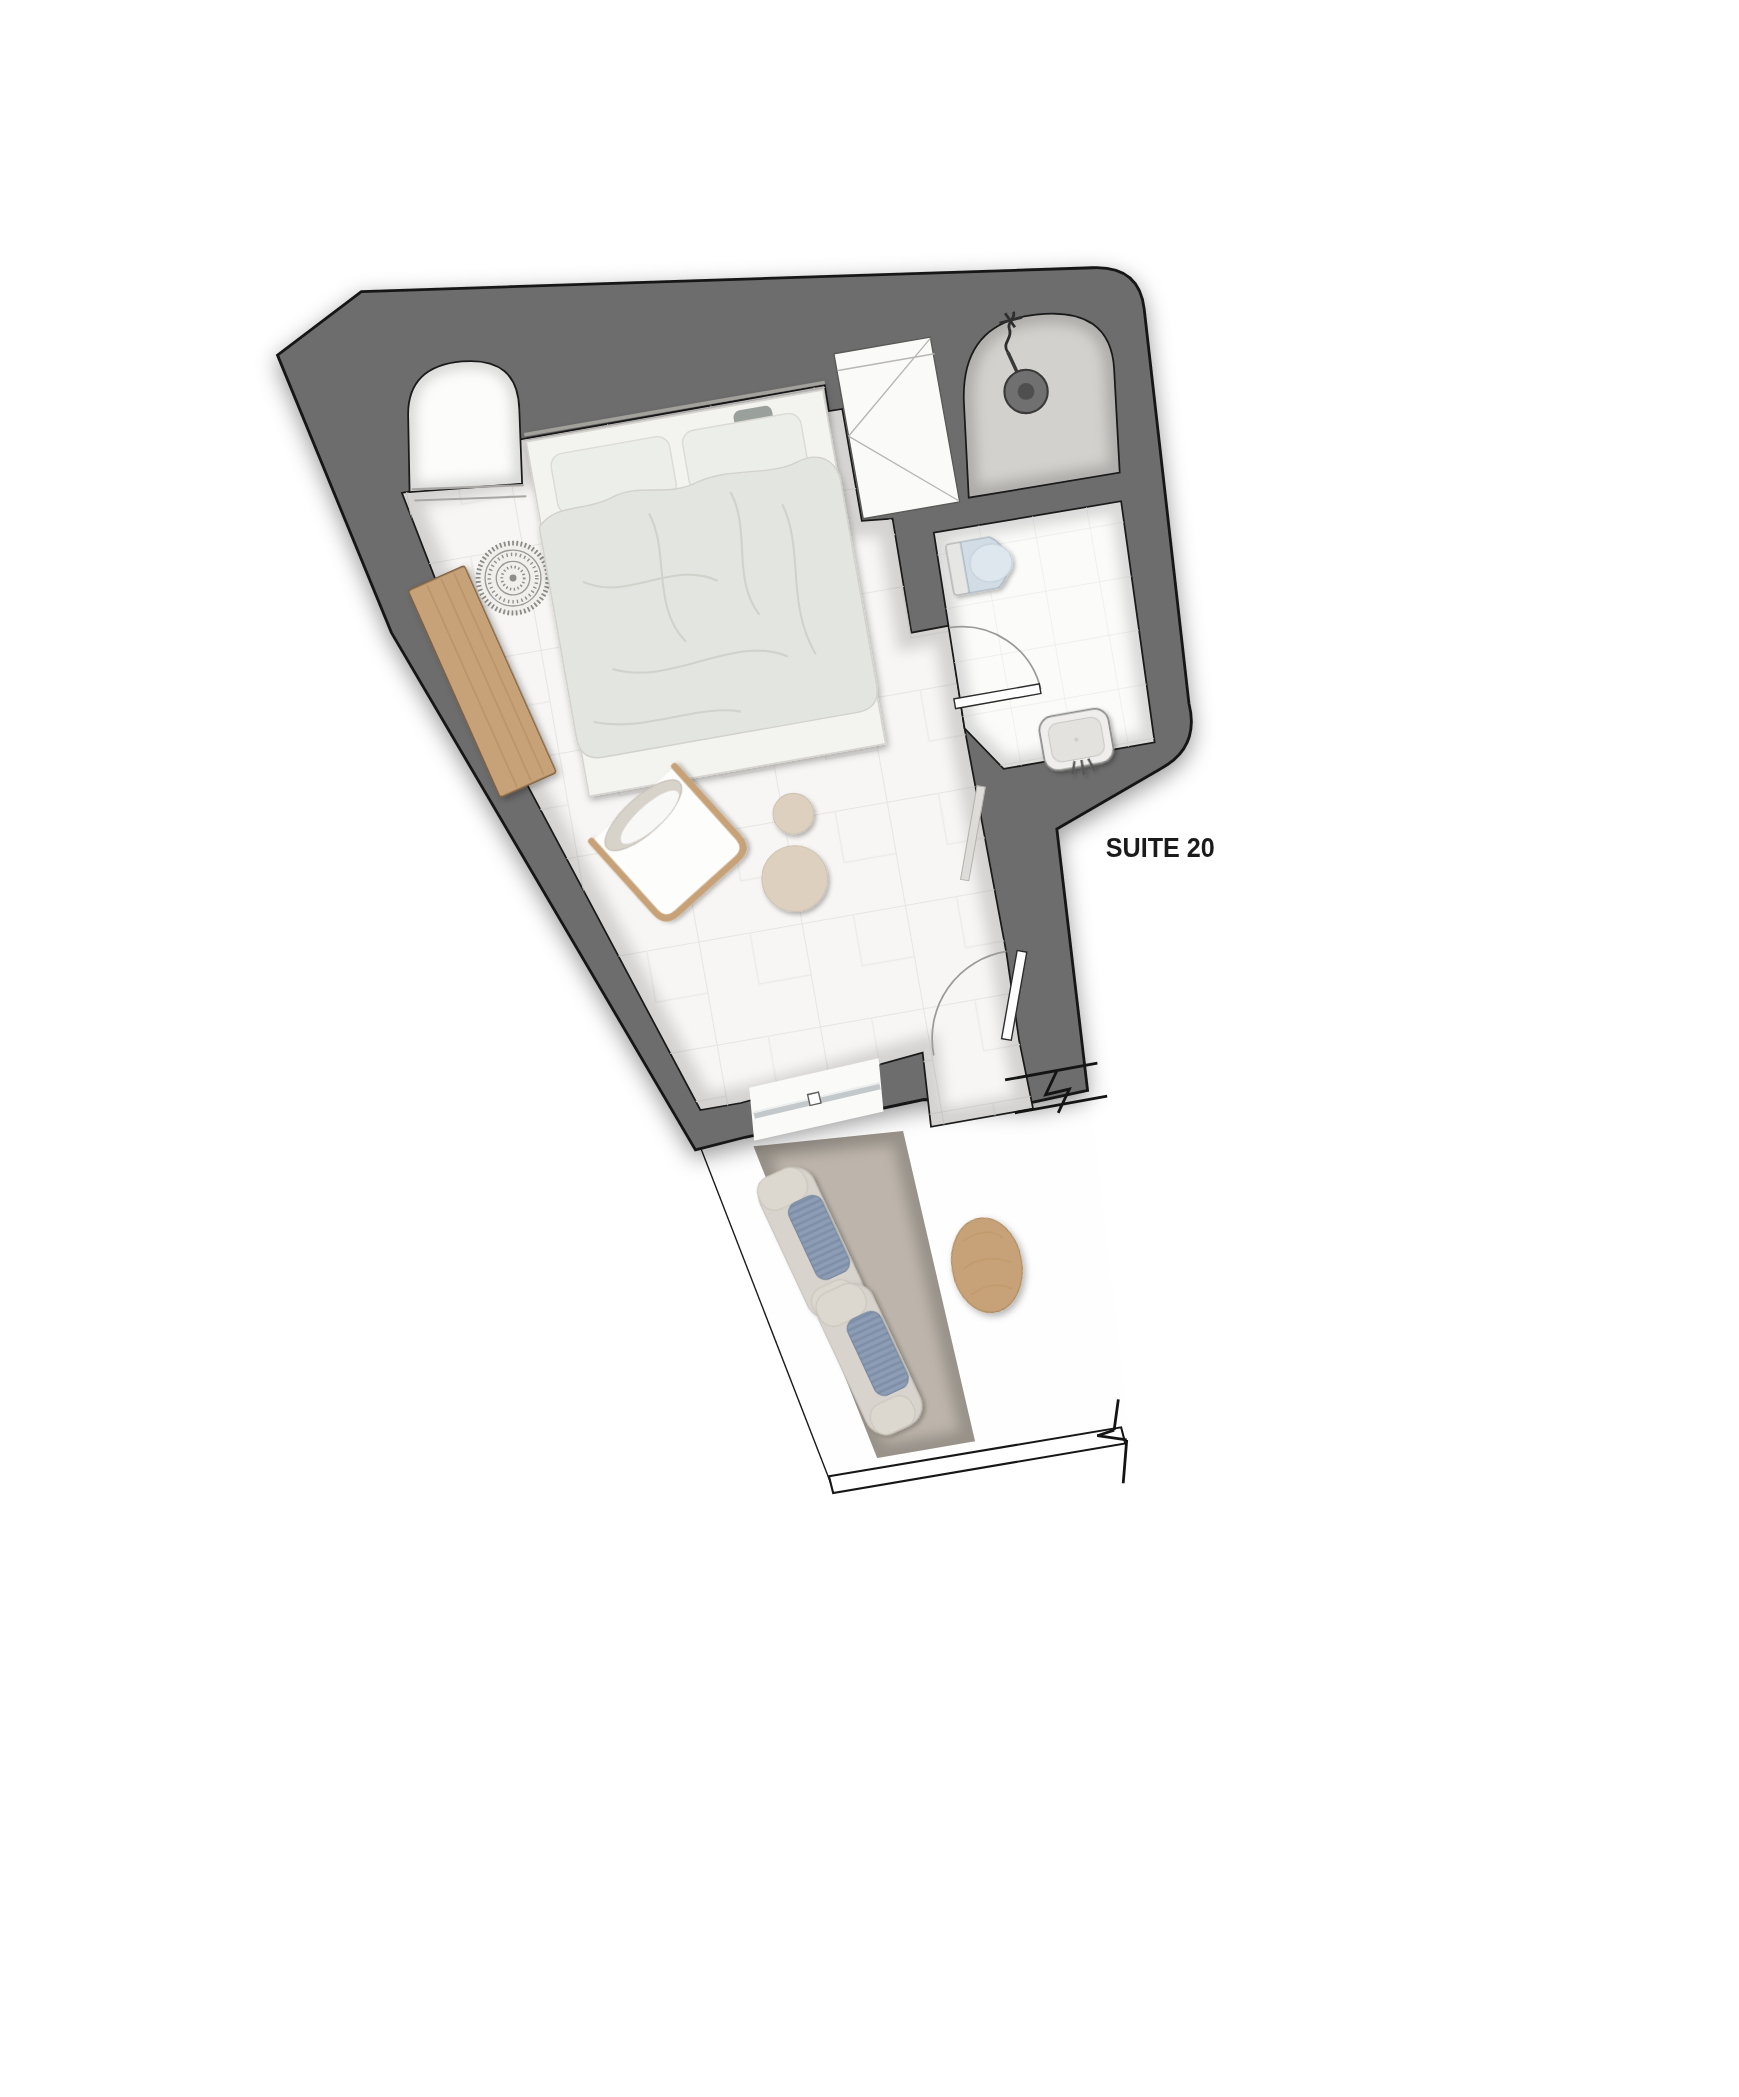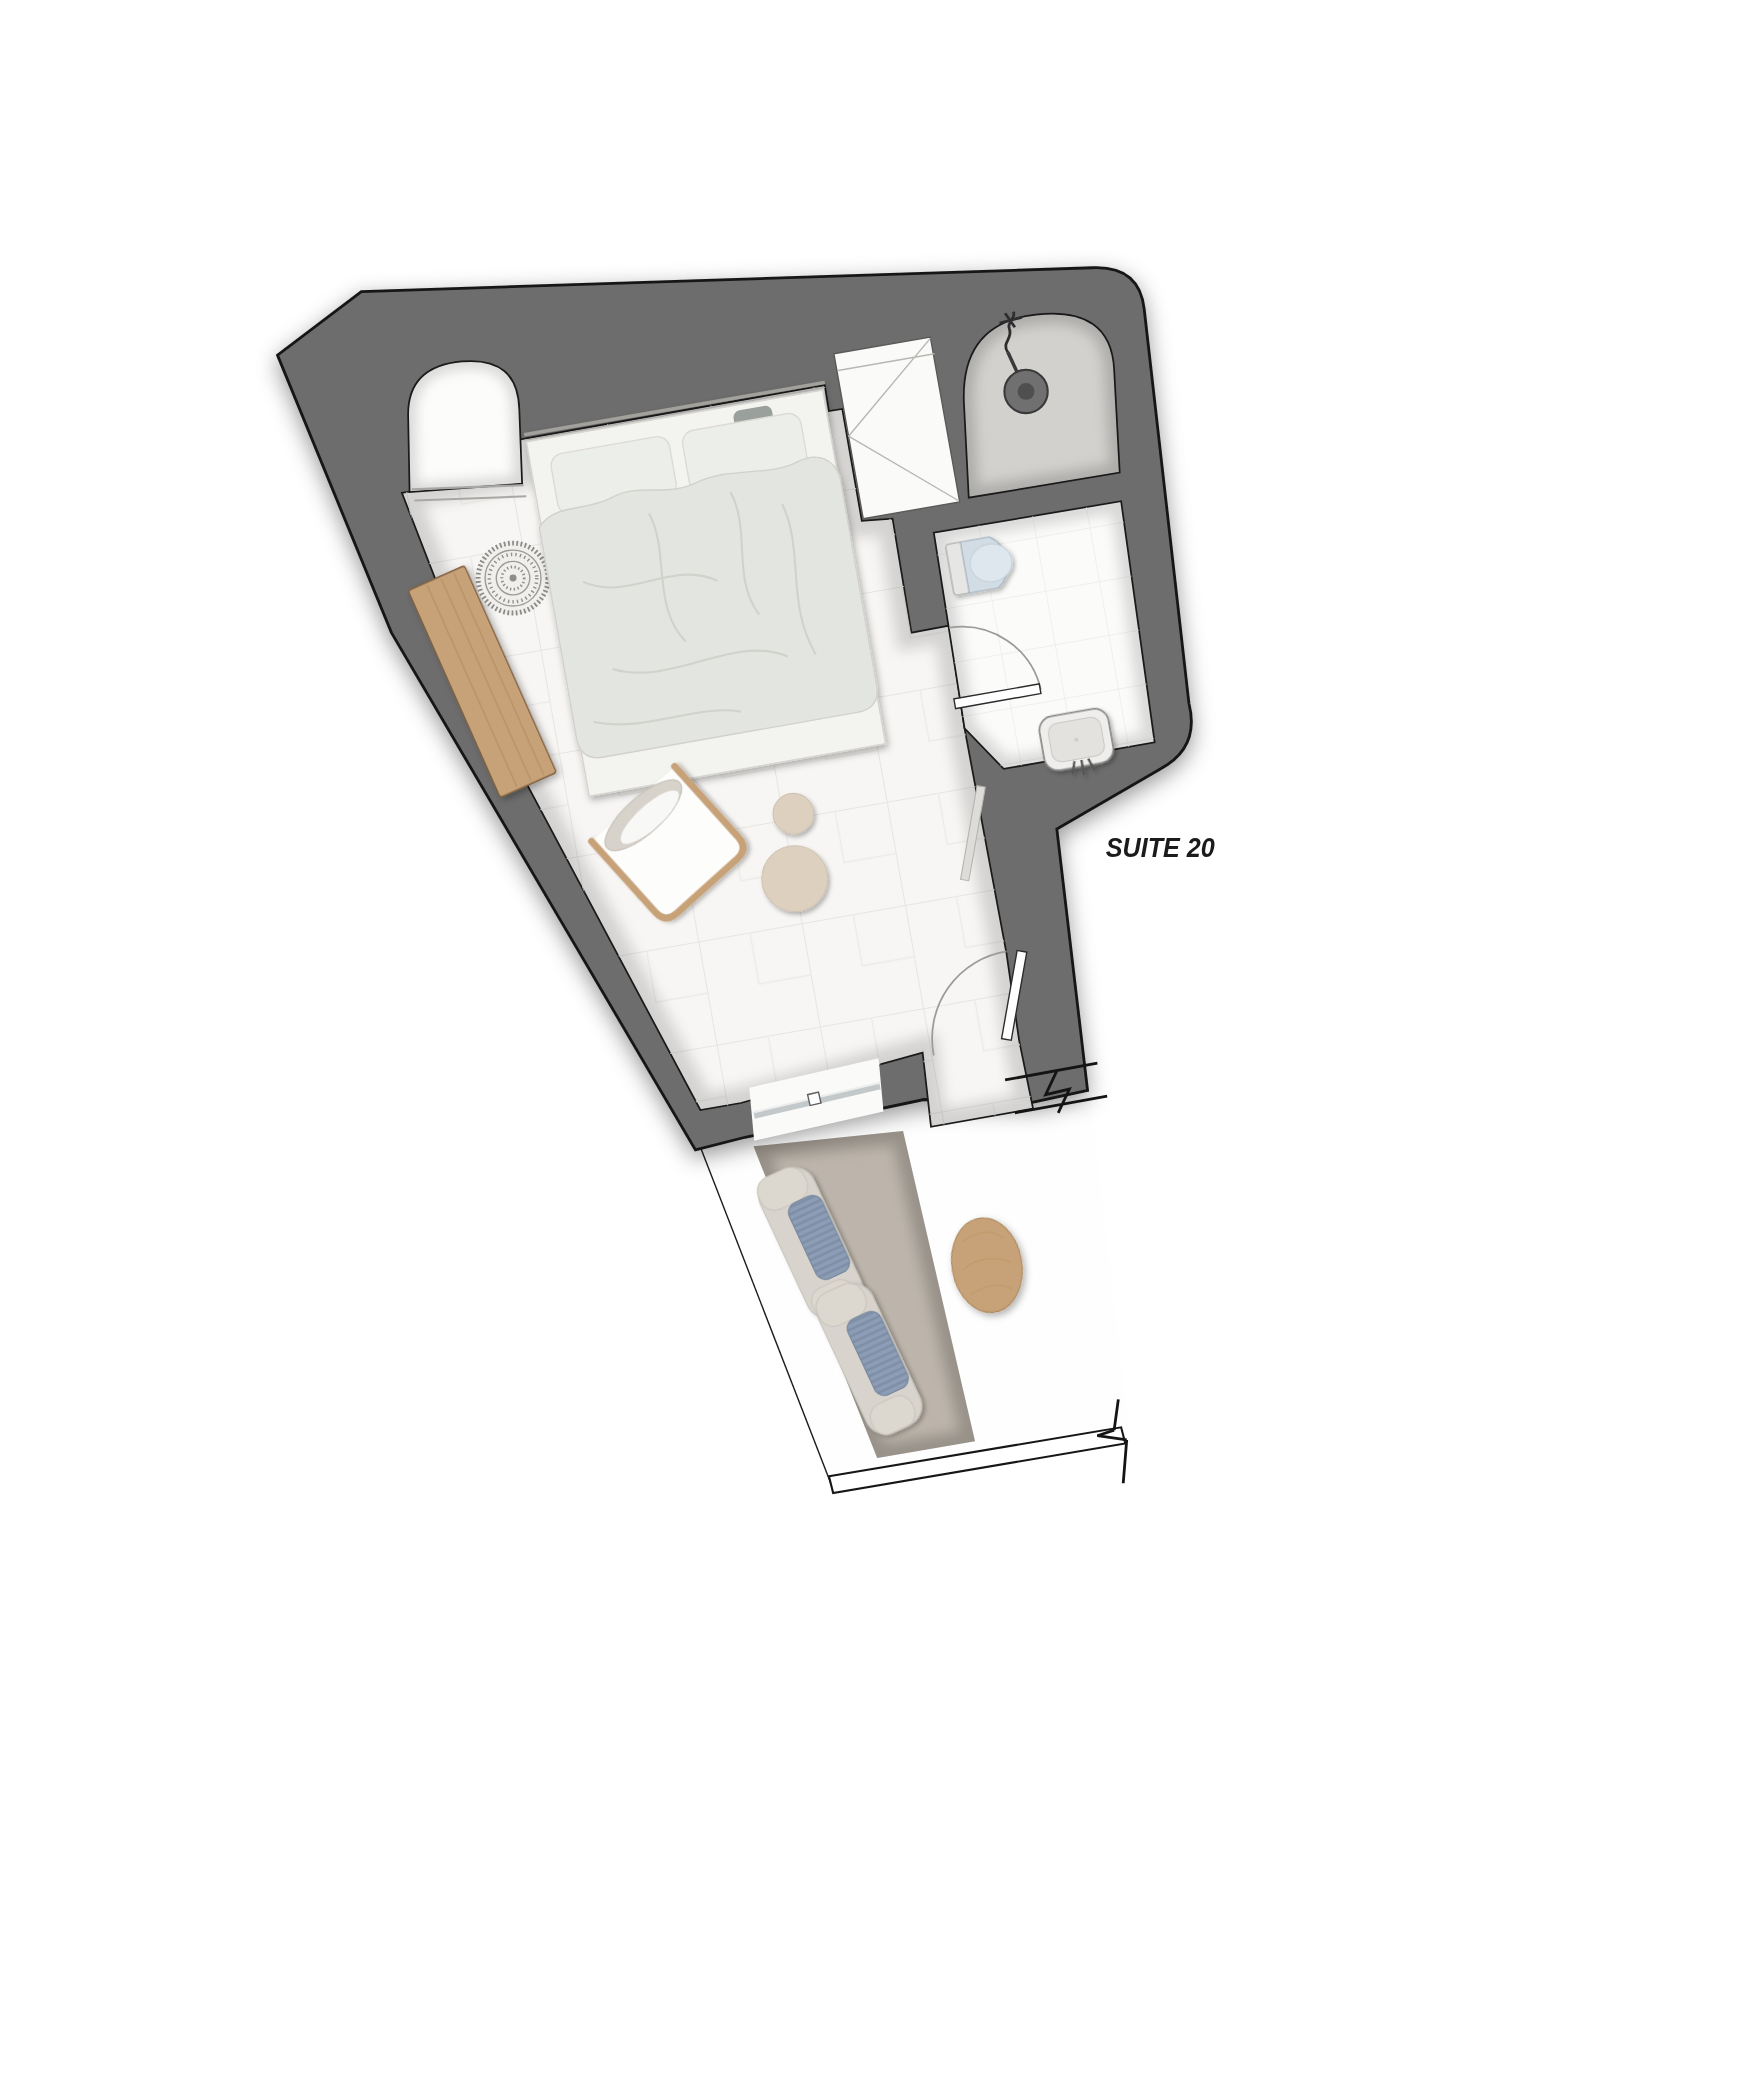--- a/index.html
+++ b/index.html
@@ -1,17 +1,17 @@
 <!DOCTYPE html>
 <html style="font-size:11.2px"><head>
 <meta charset="utf-8">
 <style>
   html,body{margin:0;padding:0;background:#ffffff;}
   .page{position:relative;width:1739px;height:2097px;background:#ffffff;overflow:hidden;
-        font-family:"Liberation Sans", sans-serif;font-style:italic;}
+        font-family:"Liberation Sans", sans-serif;}
   svg{display:block;}
   .suite-label{font-family:"Liberation Sans", sans-serif;font-weight:700;font-size:40px;
                letter-spacing:0px;fill:#1b1b1b;}
   .thin-line{stroke:#1c1c1c;stroke-width:2;}
 </style>
 </head>
 <body>
 
 <div class="page">
 <svg width="1739" height="2097" viewBox="0 0 2488 3000" xmlns="http://www.w3.org/2000/svg">

